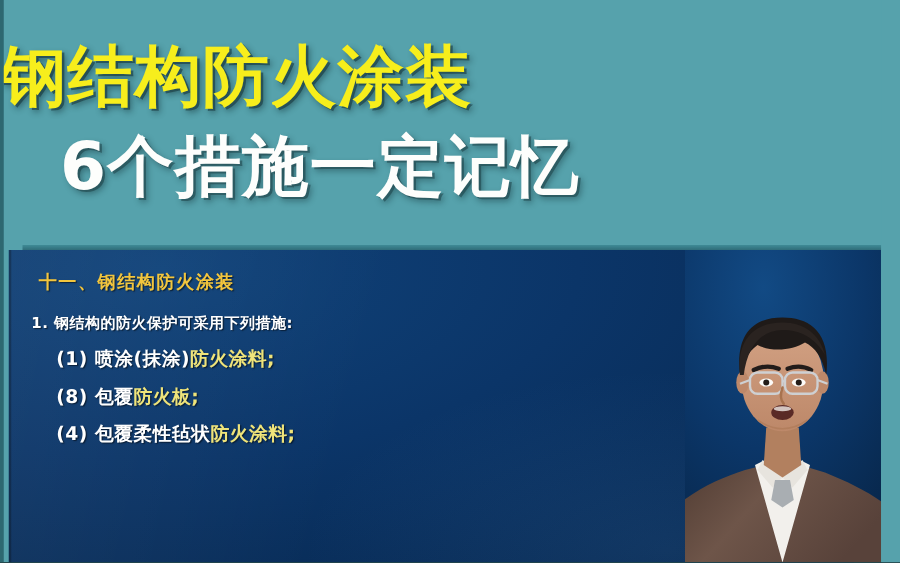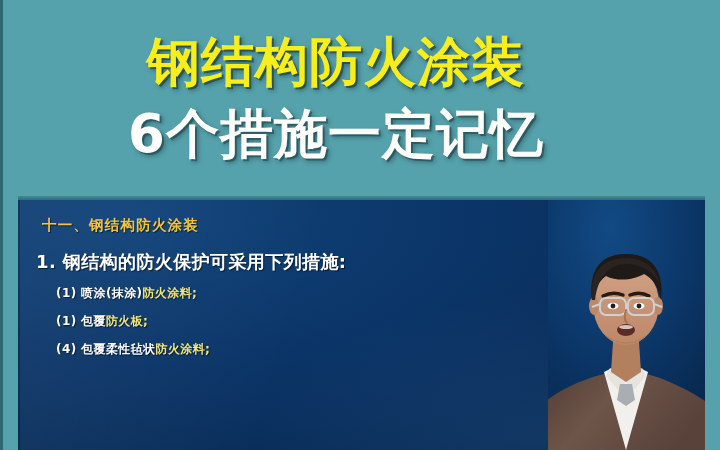--- a/index.html
+++ b/index.html
@@ -31,21 +31,20 @@
     left: 0; top: 0;
     width: 720px;
     height: 196px;
     background: #56A2AC;
     z-index: 5;
   }
   .title-line1,
   .title-line2 {
     position: absolute;
     width: 672px;
-    text-align: center;
     white-space: nowrap;
     font-weight: bold;
     letter-spacing: 1px;
     font-family: "DejaVu Sans", "Liberation Sans", sans-serif;
   }
   .title-line1 {
     top: 33px;
     font-size: 53px;
     line-height: 58px;
     color: #F7EE1C;
@@ -54,26 +53,27 @@
       3px 3px 5px rgba(10,35,40,.45);
   }
   .title-line2 {
     top: 105px;
     font-size: 53px;
     line-height: 58px;
     color: #FDFEFC;
     text-shadow:
       2px 2px 0 rgba(20,50,55,.45),
       3px 3px 5px rgba(10,35,40,.40);
+    margin-left: 48px;
   }
 
   
   .slide-panel {
     position: absolute;
-    left: 18px;
+    left: 7px;
     top: 200px;
     width: 676px;
     height: 250px;
     background:
       radial-gradient(130% 160% at 18% 6%, #10437a 0%, #0b3568 38%, #082b55 70%, #06203f 100%);
     overflow: hidden;
     z-index: 10;
   }
   .panel-sheen {
     position: absolute;
@@ -101,35 +101,35 @@
   .slide-heading {
     font-size: 14.5px;
     font-weight: bold;
     color: #F2C53D;
     letter-spacing: 1.2px;
     margin: 0 0 15px 6px;
     white-space: nowrap;
     text-shadow: 1px 1px 1px rgba(0,0,0,.55);
   }
   .slide-item-main {
-    font-size: 18px;
+    font-size: 12px;
     font-weight: bold;
     color: #FFFFFF;
     letter-spacing: .4px;
     margin: 0 0 11px 0;
     white-space: nowrap;
     text-shadow: 1px 1px 1px rgba(0,0,0,.55);
   }
   .slide-sublist {
     list-style: none;
     margin: 0;
     padding: 0 0 0 20px;
   }
   .slide-sublist li {
-    font-size: 12px;
+    font-size: 15px;
     font-weight: bold;
     letter-spacing: .4px;
     color: #FFFFFF;
     margin-bottom: 11px;
     white-space: nowrap;
     text-shadow: 1px 1px 1px rgba(0,0,0,.55);
   }
   .hl {
     color: #EFE47A;
   }
@@ -181,21 +181,21 @@
     <div class="slide-text">
       <div class="slide-heading">十一、钢结构防火涂装</div>
 
       <div class="slide-item-main">1. 钢结构的防火保护可采用下列措施:</div>
 
       <ul class="slide-sublist">
         <li>
           <span>(1) 喷涂(抹涂)</span><span class="hl">防火涂料;</span>
         </li>
         <li>
-          <span>(1) 包覆</span><span class="hl">防火板;</span>
+          <span>(8) 包覆</span><span class="hl">防火板;</span>
         </li>
         <li>
           <span>(4) 包覆柔性毡状</span><span class="hl">防火涂料;</span>
         </li>
       </ul>
     </div>
   </div>
 
   <div class="presenter">
     <svg width="157" height="250" viewBox="0 0 157 250">

